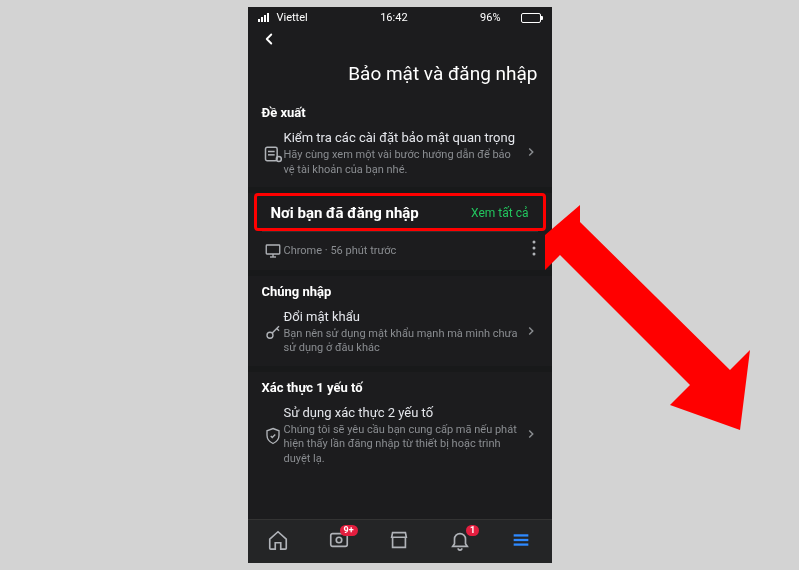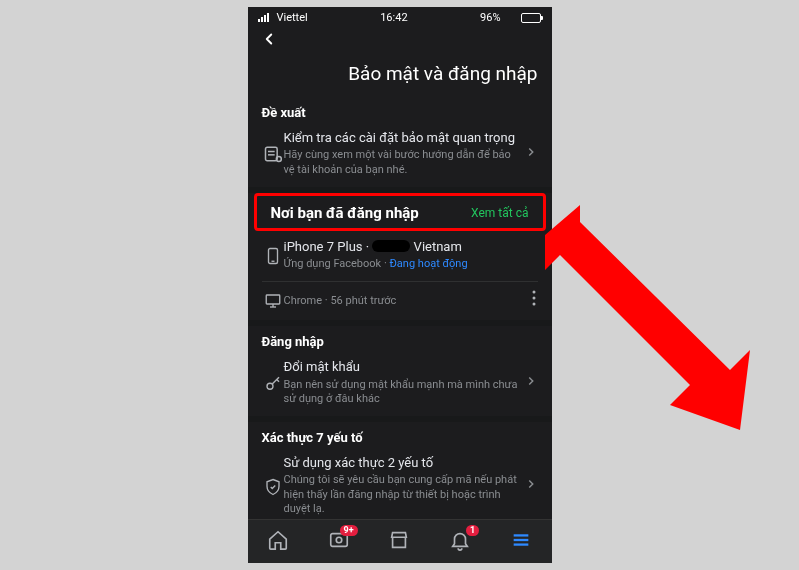--- a/index.html
+++ b/index.html
@@ -200,32 +200,20 @@
 
   <div class="section-divider"></div>
 
   <div class="highlight-box">
     <div class="logged-in-header">
       <span class="title">Nơi bạn đã đăng nhập</span>
       <span class="see-all">Xem tất cả</span>
     </div>
   </div>
 
-  <div class="row">
-    <div class="row-icon">
-      <svg viewBox="0 0 24 24" width="18" height="18" fill="none" stroke="currentColor" stroke-width="1.8">
-          <rect x="6" y="2" width="12" height="20" rx="2"></rect>
-          <line x1="10" y1="19" x2="14" y2="19"></line>
-        </svg>
-    </div>
-    <div class="row-body">
-      <div class="row-title"><span>iPhone 7 Plus</span> · <span class="redacted"></span> <span>Vietnam</span></div>
-      <div class="row-sub"><span>Ứng dụng Facebook · </span><span class="active">Đang hoạt động</span></div>
-    </div>
-  </div>
 
   <div class="divider"></div>
 
   <div class="row">
     <div class="row-icon">
       <svg viewBox="0 0 24 24" width="18" height="18" fill="none" stroke="currentColor" stroke-width="1.8">
           <rect x="3" y="4" width="18" height="12" rx="1"></rect>
           <line x1="8" y1="20" x2="16" y2="20"></line>
           <line x1="12" y1="16" x2="12" y2="20"></line>
         </svg>
@@ -237,21 +225,21 @@
       <svg viewBox="0 0 4 16" fill="currentColor">
           <circle cx="2" cy="2" r="1.5"></circle>
           <circle cx="2" cy="8" r="1.5"></circle>
           <circle cx="2" cy="14" r="1.5"></circle>
         </svg>
     </div>
   </div>
 
   <div class="section-divider"></div>
 
-  <div class="section-title">Đăng nhập</div>
+  <div class="section-title">Chúng nhập</div>
   <div class="row">
     <div class="row-icon">
       <svg viewBox="0 0 24 24" width="18" height="18" fill="none" stroke="currentColor" stroke-width="1.8">
           <circle cx="8" cy="15" r="4"></circle>
           <line x1="11" y1="12" x2="20" y2="3"></line>
           <line x1="17" y1="6" x2="20" y2="9"></line>
         </svg>
     </div>
     <div class="row-body">
       <div class="row-title">Đổi mật khẩu</div>
@@ -259,21 +247,21 @@
     </div>
     <div class="chevron">
       <svg viewBox="0 0 24 24" fill="none" stroke="currentColor" stroke-width="2.5">
           <polyline points="9 18 15 12 9 6"></polyline>
         </svg>
     </div>
   </div>
 
   <div class="section-divider"></div>
 
-  <div class="section-title">Xác thực 7 yếu tố</div>
+  <div class="section-title">Xác thực 1 yếu tố</div>
   <div class="row">
     <div class="row-icon">
       <svg viewBox="0 0 24 24" width="18" height="18" fill="none" stroke="currentColor" stroke-width="1.8">
           <path d="M12 2l8 3v6c0 5-3.5 9-8 11-4.5-2-8-6-8-11V5l8-3z"></path>
           <polyline points="9 12 11 14 15 10"></polyline>
         </svg>
     </div>
     <div class="row-body">
       <div class="row-title">Sử dụng xác thực 2 yếu tố</div>
       <div class="row-sub">Chúng tôi sẽ yêu cầu bạn cung cấp mã nếu phát hiện thấy lần đăng nhập từ thiết bị hoặc trình duyệt lạ.</div>

